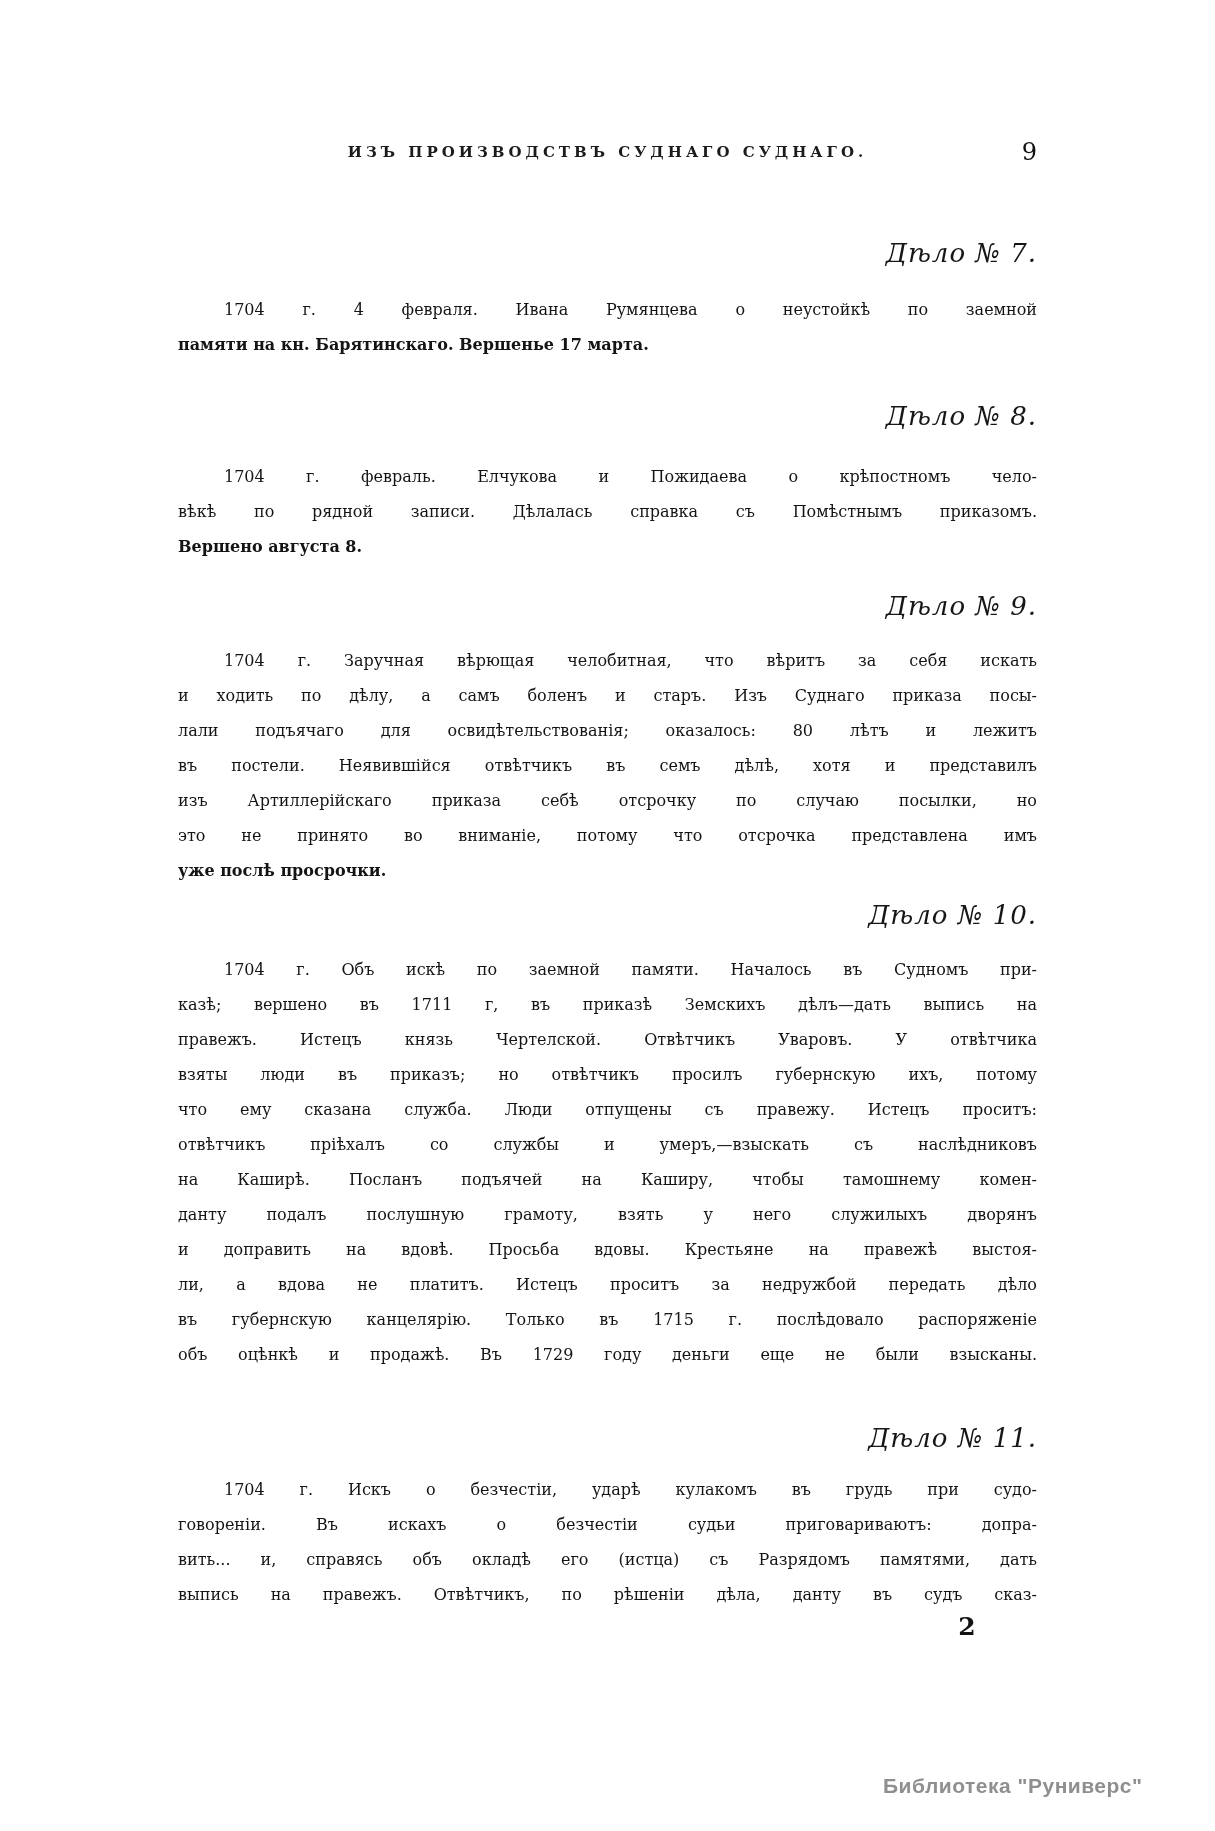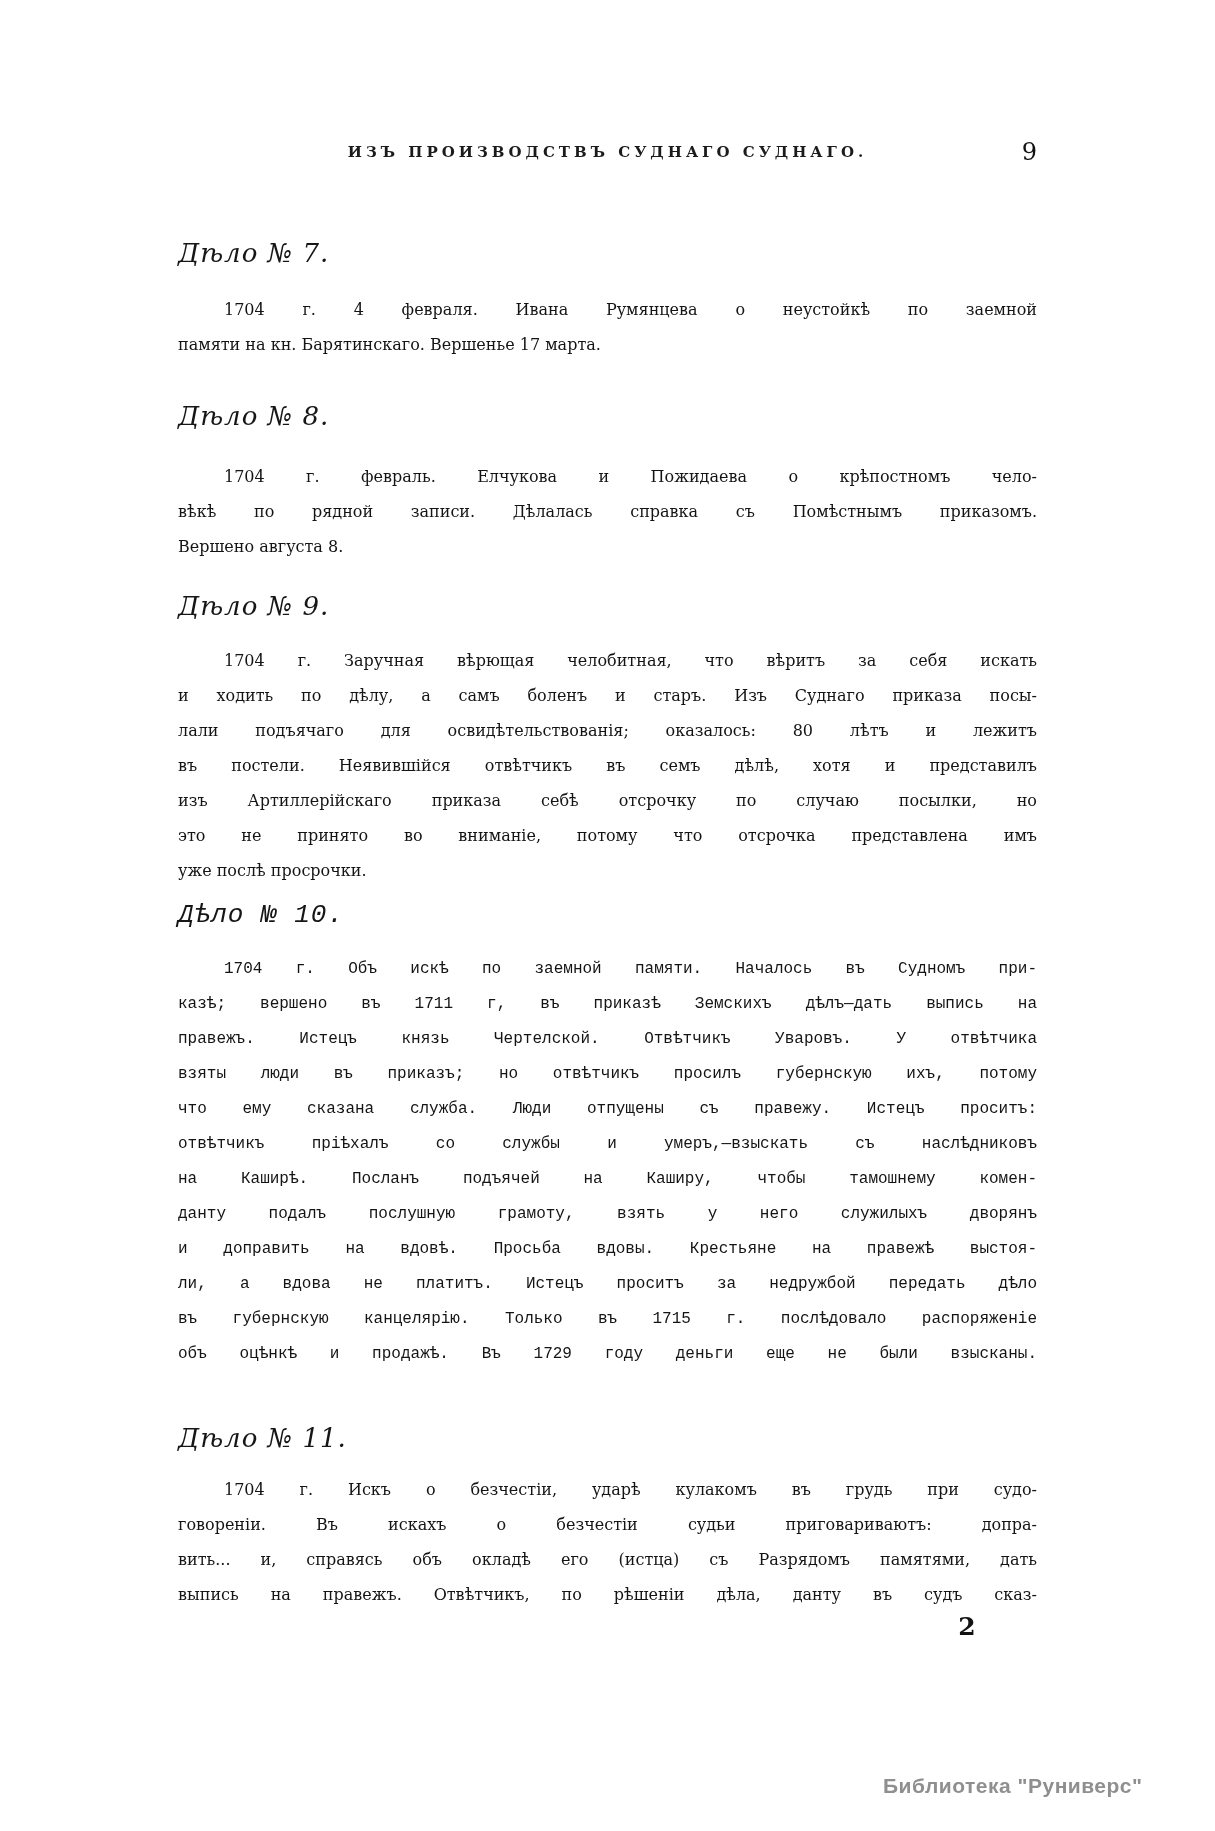--- a/index.html
+++ b/index.html
@@ -42,36 +42,36 @@
   
   .case {
     position: absolute;
     left: 178px;
     width: 859px;
   }
   .case-heading {
     font-style: italic;
     font-size: 26px;
     line-height: 34px;
-    text-align: left;
+    text-align: right;
     letter-spacing: 1px;
     color: #161616;
     white-space: nowrap;
   }
   .case-paragraph { width: 859px; }
   .line {
     font-size: 16px;
     line-height: 35px;
     text-align: justify;
     text-align-last: justify;
     white-space: normal;
     color: #141414;
   }
   .line.first { text-indent: 46px; }
-  .line.short-last { text-align: left; text-align-last: left; }
+  .line.short-last { text-align: left; text-align-last: left; font-weight: bold; }
   
   .signature {
     position: absolute;
     left: 950px;
     top: 1612px;
     width: 34px;
     text-align: center;
     font-size: 25px;
     font-weight: 700;
     color: #121212;
@@ -119,21 +119,21 @@
         <div class="case-paragraph" style="margin-top: 20px;">
           <div class="line first">1704 г. Заручная вѣрющая челобитная, что вѣритъ за себя искать</div>
           <div class="line">и ходить по дѣлу, а самъ боленъ и старъ. Изъ Суднаго приказа посы-</div>
           <div class="line">лали подъячаго для освидѣтельствованія; оказалось: 80 лѣтъ и лежитъ</div>
           <div class="line">въ постели. Неявившійся отвѣтчикъ въ семъ дѣлѣ, хотя и представилъ</div>
           <div class="line">изъ Артиллерійскаго приказа себѣ отсрочку по случаю посылки, но</div>
           <div class="line">это не принято во вниманіе, потому что отсрочка представлена имъ</div>
           <div class="line short-last">уже послѣ просрочки.</div>
         </div>
       </section>
-      <section class="case" style="top: 898px; font-family: Liberation Mono, monospace;">
+      <section class="case" style="top: 898px;">
         <div class="case-heading">Дѣло № 10.</div>
         <div class="case-paragraph" style="margin-top: 20px;">
           <div class="line first">1704 г. Объ искѣ по заемной памяти. Началось въ Судномъ при-</div>
           <div class="line">казѣ; вершено въ 1711 г, въ приказѣ Земскихъ дѣлъ—дать выпись на</div>
           <div class="line">правежъ. Истецъ князь Чертелской. Отвѣтчикъ Уваровъ. У отвѣтчика</div>
           <div class="line">взяты люди въ приказъ; но отвѣтчикъ просилъ губернскую ихъ, потому</div>
           <div class="line">что ему сказана служба. Люди отпущены съ правежу. Истецъ проситъ:</div>
           <div class="line">отвѣтчикъ пріѣхалъ со службы и умеръ,—взыскать съ наслѣдниковъ</div>
           <div class="line">на Каширѣ. Посланъ подъячей на Каширу, чтобы тамошнему комен-</div>
           <div class="line">данту подалъ послушную грамоту, взять у него служилыхъ дворянъ</div>

